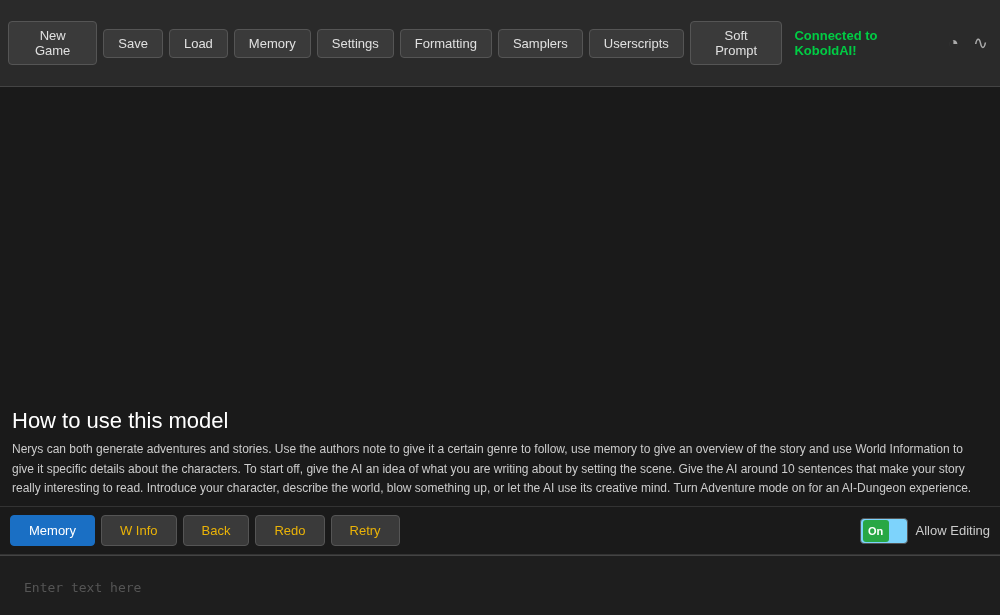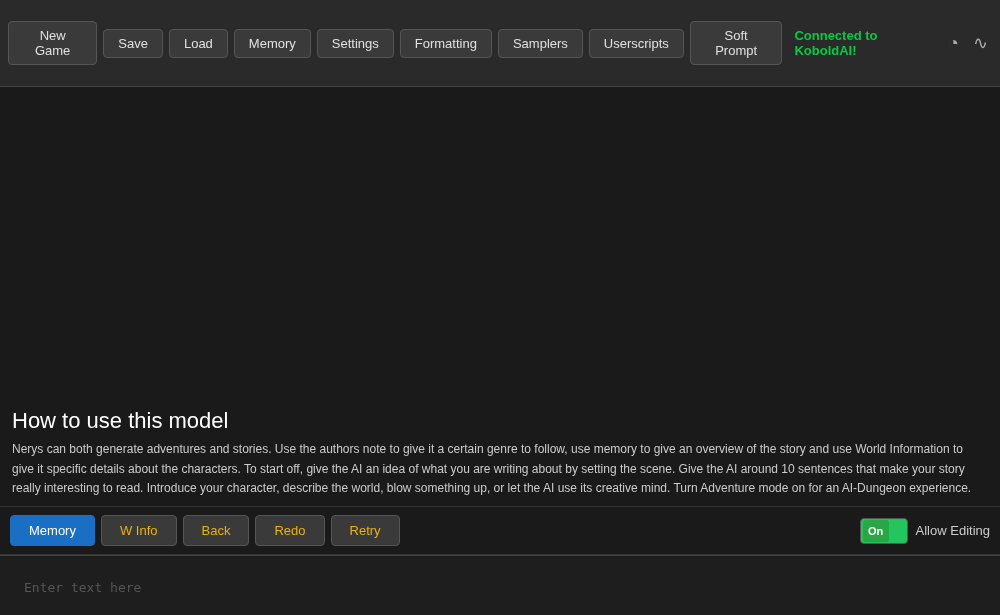--- a/index.html
+++ b/index.html
@@ -132,21 +132,21 @@
       align-items: center;
       gap: 8px;
     }
     .toggle-label {
       font-size: 13px;
       color: #ccc;
     }
     .toggle-switch {
       width: 48px;
       height: 26px;
-      background-color: #22c55e;
+      background-color: #7dd3fc;
       border-radius: 4px;
       display: flex;
       align-items: center;
       padding: 2px;
       cursor: pointer;
       position: relative;
       border: 1px solid #555;
     }
     .toggle-on {
       background-color: #28a745;

